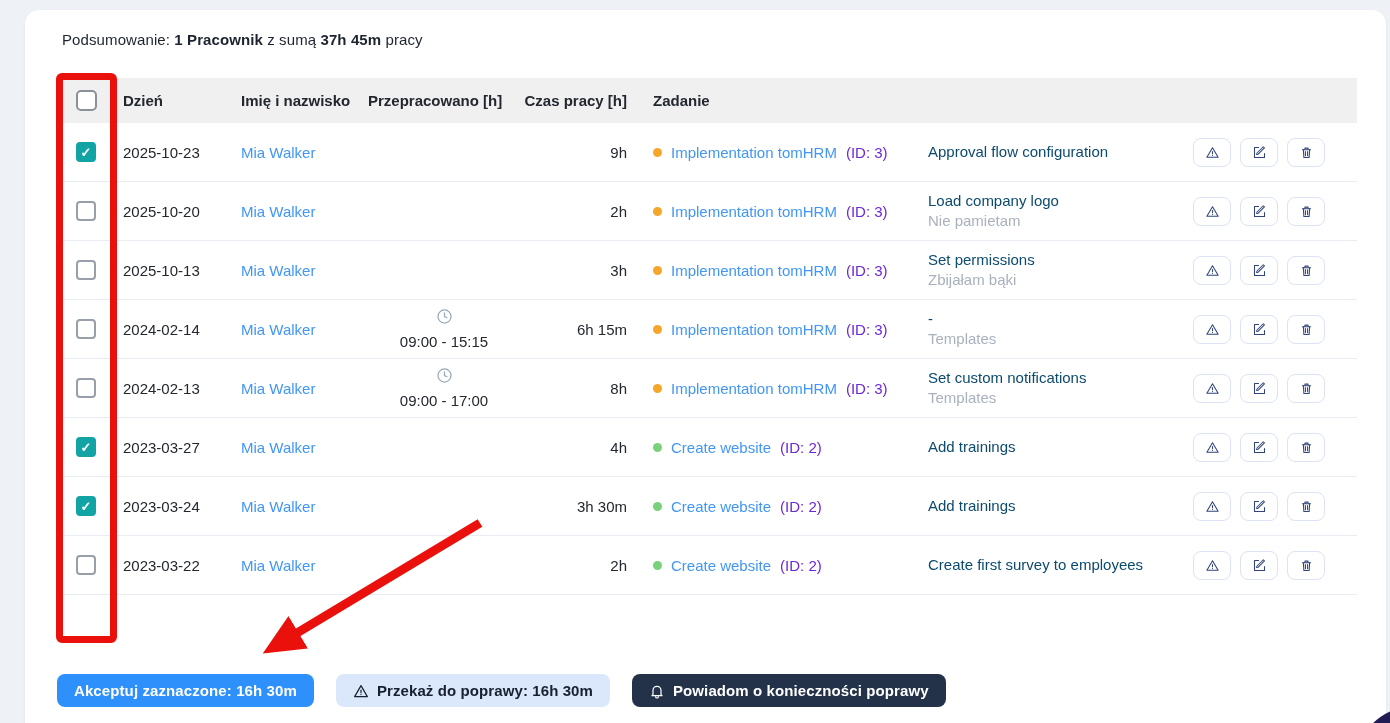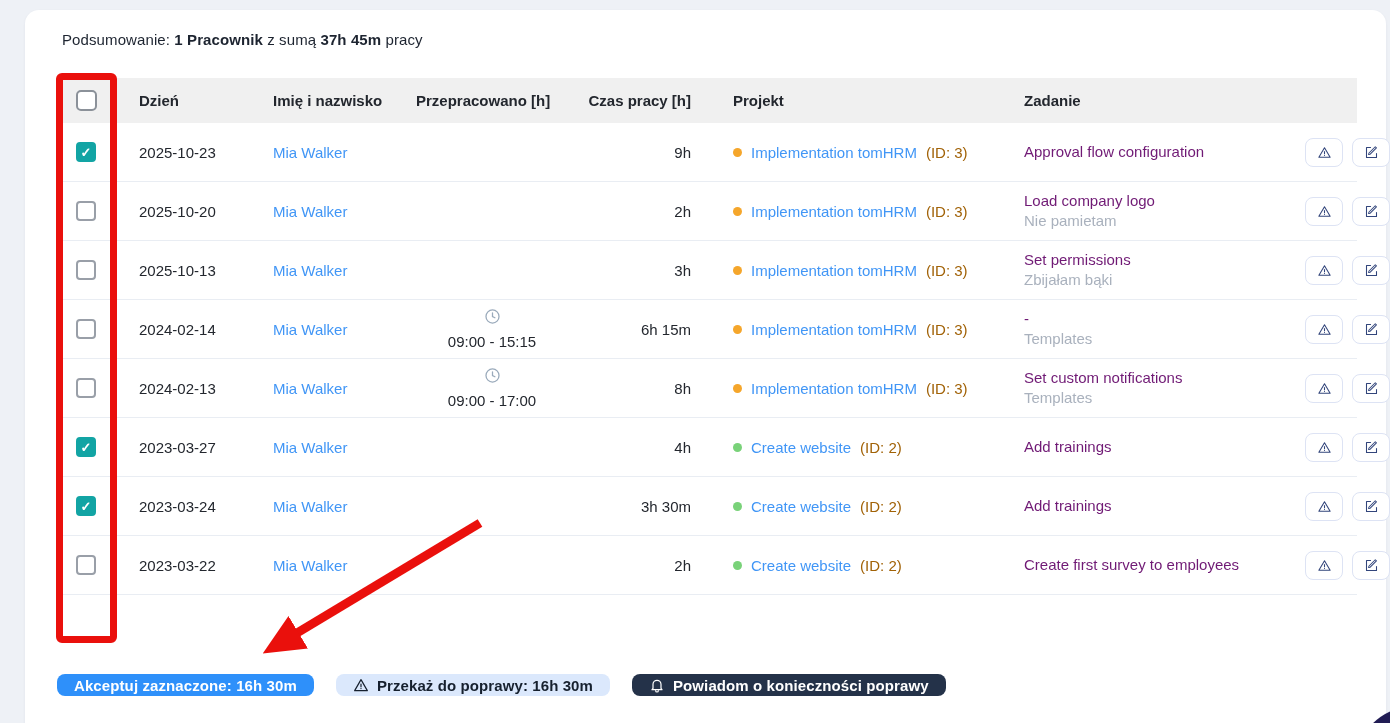--- a/index.html
+++ b/index.html
@@ -23,21 +23,20 @@
   .summary b { font-weight: 700; margin-top: 16px; }
 
   .table {
     position: absolute; left: 37px; top: 68px; width: 1295px;
   }
   .trow {
     display: grid;
     grid-template-columns: 48px 118px 127px 165px 120px 275px 260px 182px;
     align-items: center;
     border-bottom: 1px solid #e9edf3;
-    gap: 16px;
   }
   .thead {
     background: #f0f0f0;
     height: 45px;
     border-bottom: none;
     font-weight: 700; font-size: 15px; color: #17191c;
   }
   .cell { padding-left: 13px; font-size: 15px; color: #23272e; }
   .cell-check { padding-left: 0; display: flex; justify-content: center; }
   .cell-time { text-align: right; padding-right: 13px; padding-left: 0; }
@@ -49,46 +48,46 @@
     width: 20px; height: 20px; border-radius: 4px;
     background: #fff; border: 2px solid #999fa8;
     display: flex; align-items: center; justify-content: center;
     cursor: pointer; flex: none;
   }
   .checkbox.head-cb { width: 21px; height: 21px; border-color: #8b9199; border-radius: 5px; }
   .checkbox.checked { background: #12a4a4; border-color: #12a4a4; }
   .checkbox.checked::after { content: "✓"; color: #fff; font-size: 13px; font-weight: 700; line-height: 1; }
 
   .link { color: #4196f6; cursor: pointer; }
-  .muted { color: #a16207; text-align: center; }
+  .muted { color: #6d28d9; text-align: center; }
 
   .worked { display: flex; align-items: center; gap: 8px; color: #23272e; flex-direction: column; }
   .worked.empty { visibility: hidden; }
   .clock-svg { width: 17px; height: 17px; flex: none; }
 
   .project { display: flex; align-items: center; gap: 9px; }
   .dot { width: 9px; height: 9px; border-radius: 50%; flex: none; }
 
-  .task-main { color: #701a75; line-height: 20px; }
+  .task-main { color: #0c4a6e; line-height: 20px; }
   .task-note { color: #a9b1bd; line-height: 20px; }
 
   .icon-btn {
     width: 38px; height: 29px;
     background: #fff; border: 1px solid #dde3f4; border-radius: 8px;
     display: flex; align-items: center; justify-content: center;
     cursor: pointer; flex: none;
   }
   .icon-btn svg { width: 15px; height: 15px; stroke: #32457b; fill: none; stroke-width: 1.7; stroke-linecap: round; stroke-linejoin: round; }
 
   .footer {
     position: absolute; left: 32px; top: 664px;
     display: flex; gap: 22px; align-items: center;
   }
   .btn {
-    height: 22px; border: none; border-radius: 8px;
+    height: 33px; border: none; border-radius: 8px;
     padding: 0 17px; font-size: 15px; font-weight: 700;
     font-family: "Liberation Sans", sans-serif;
     display: flex; align-items: center; gap: 8px; cursor: pointer;
     letter-spacing: .1px;
   }
   .btn-accept { background: #2e90fa; color: #ffffff; }
   .btn-revise { background: #dbe8fc; color: #16202e; }
   .btn-notify { background: #243249; color: #ffffff; }
   .btn svg { width: 16px; height: 16px; fill: none; stroke-width: 1.8; stroke-linecap: round; stroke-linejoin: round; }
   .btn-revise svg { stroke: #16202e; }
@@ -126,21 +125,20 @@
 
   <div class="table">
     <div class="trow thead">
       <div class="cell cell-check">
         <div class="checkbox head-cb"></div>
       </div>
       <div class="cell">Dzień</div>
       <div class="cell">Imię i nazwisko</div>
       <div class="cell">Przepracowano [h]</div>
       <div class="cell cell-time">Czas pracy [h]</div>
-      <div class="cell">Projekt</div>
       <div class="cell">Zadanie</div>
       <div class="cell"></div>
     </div>
     <div class="tbody">
         <div class="trow">
     <div class="cell cell-check">
       <div class="checkbox checked"></div>
     </div>
     <div class="cell">2025-10-23</div>
     <div class="cell link">Mia Walker</div>

